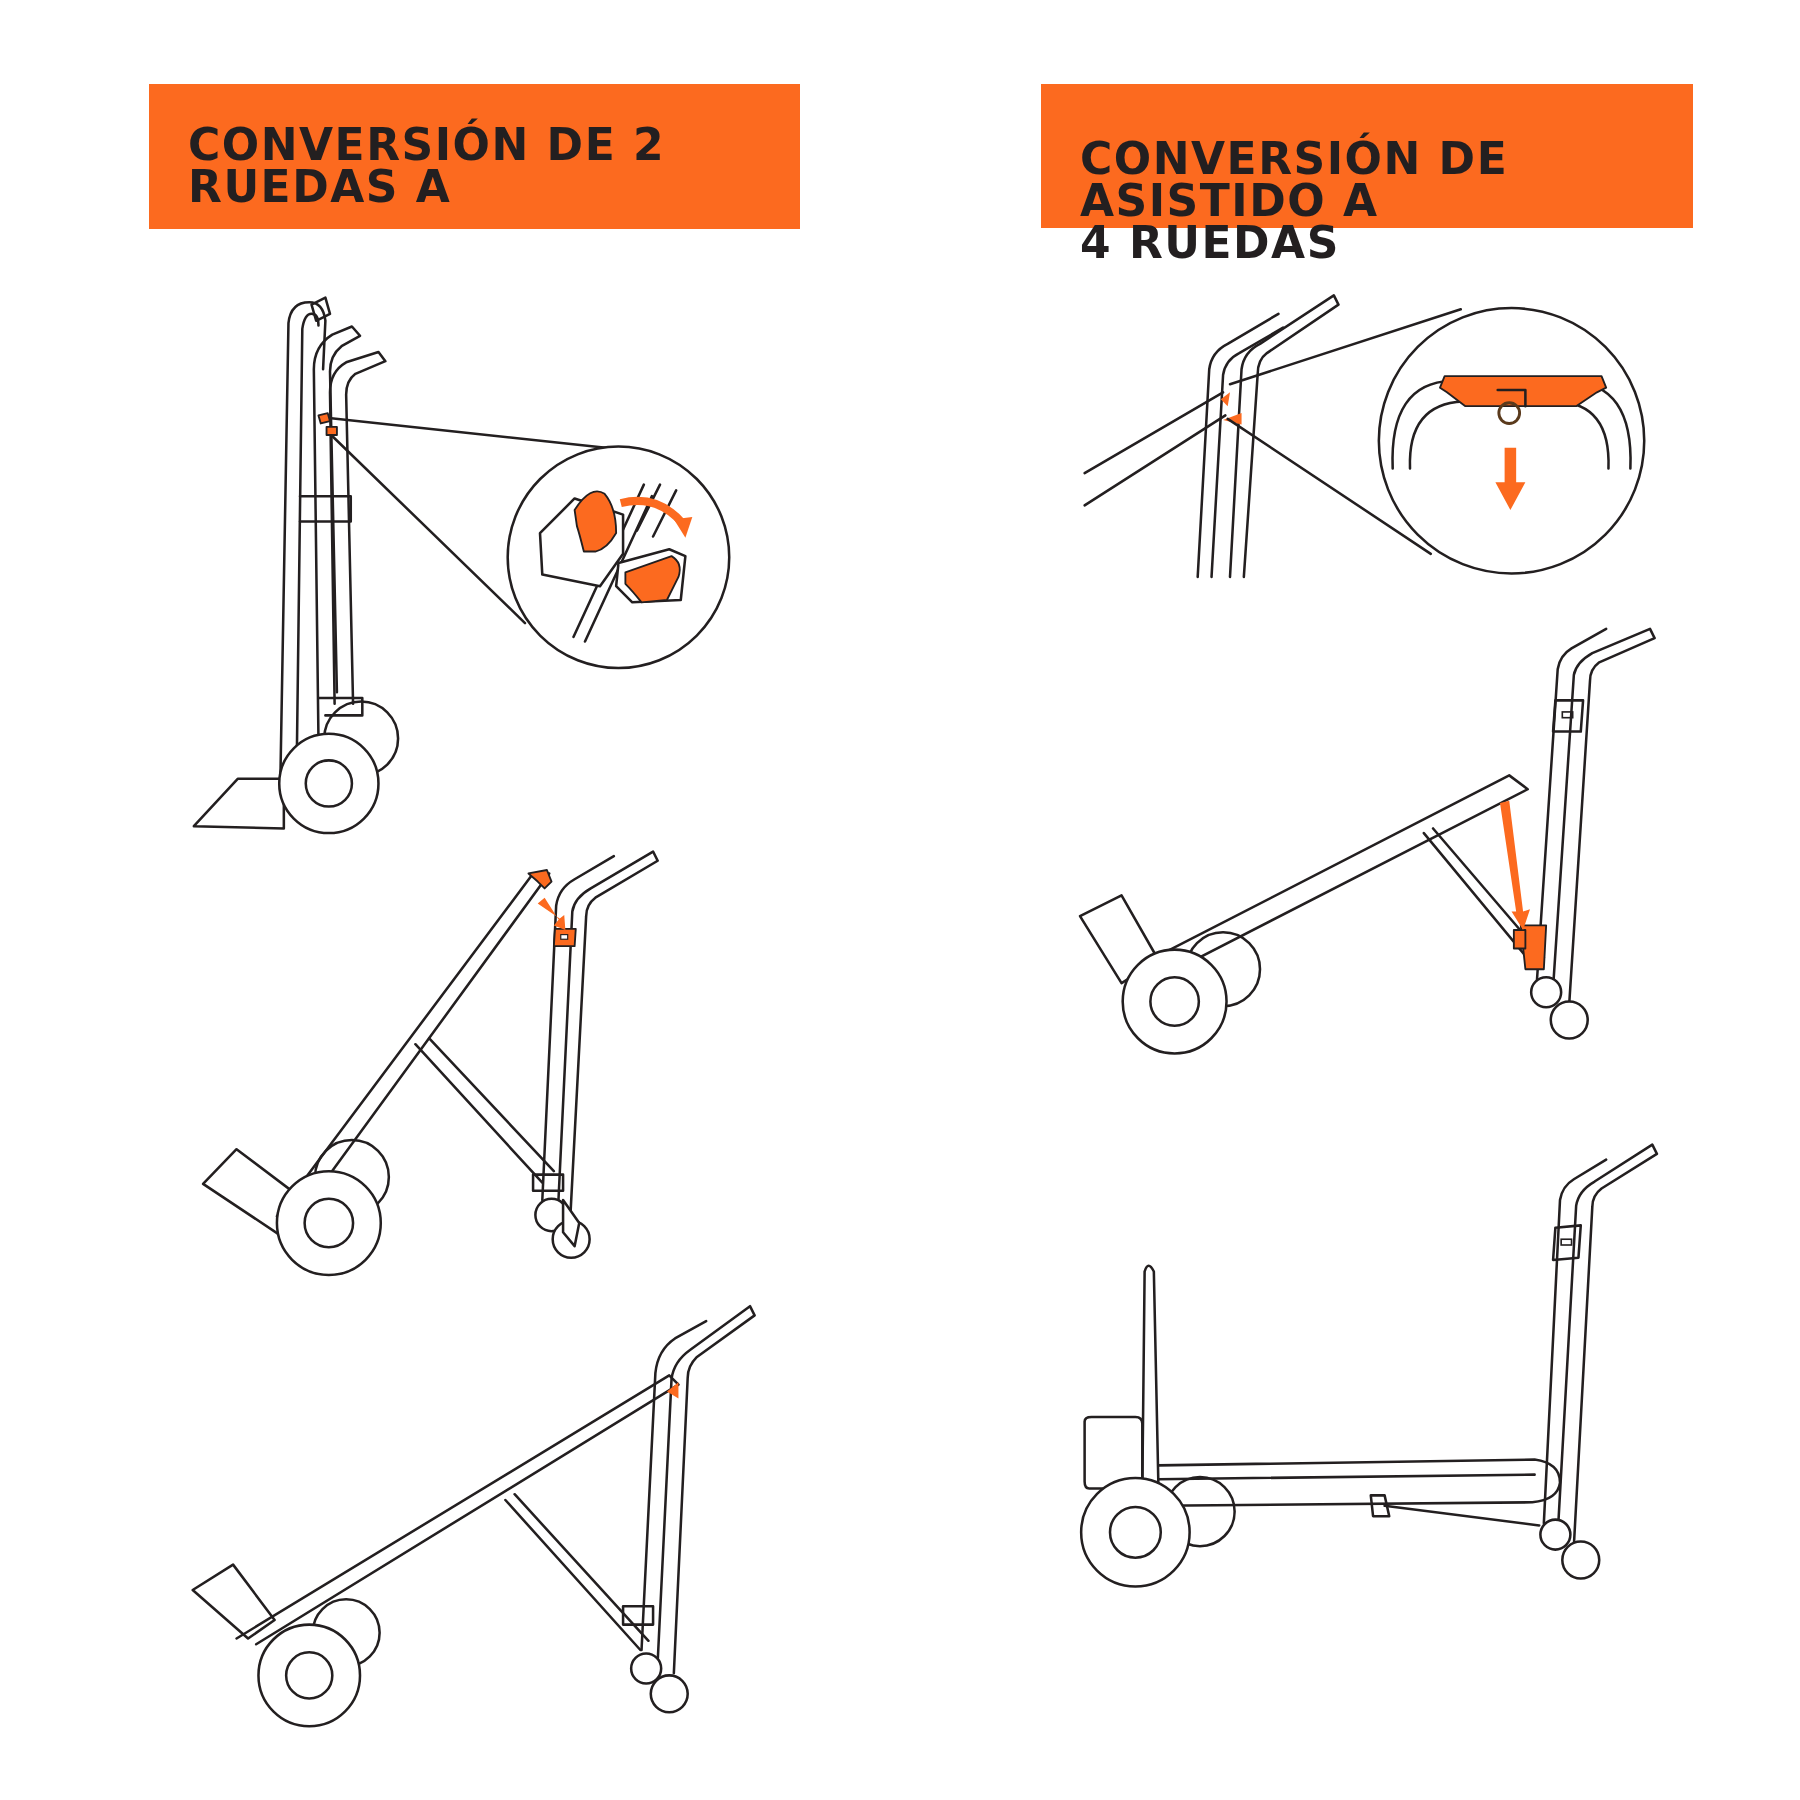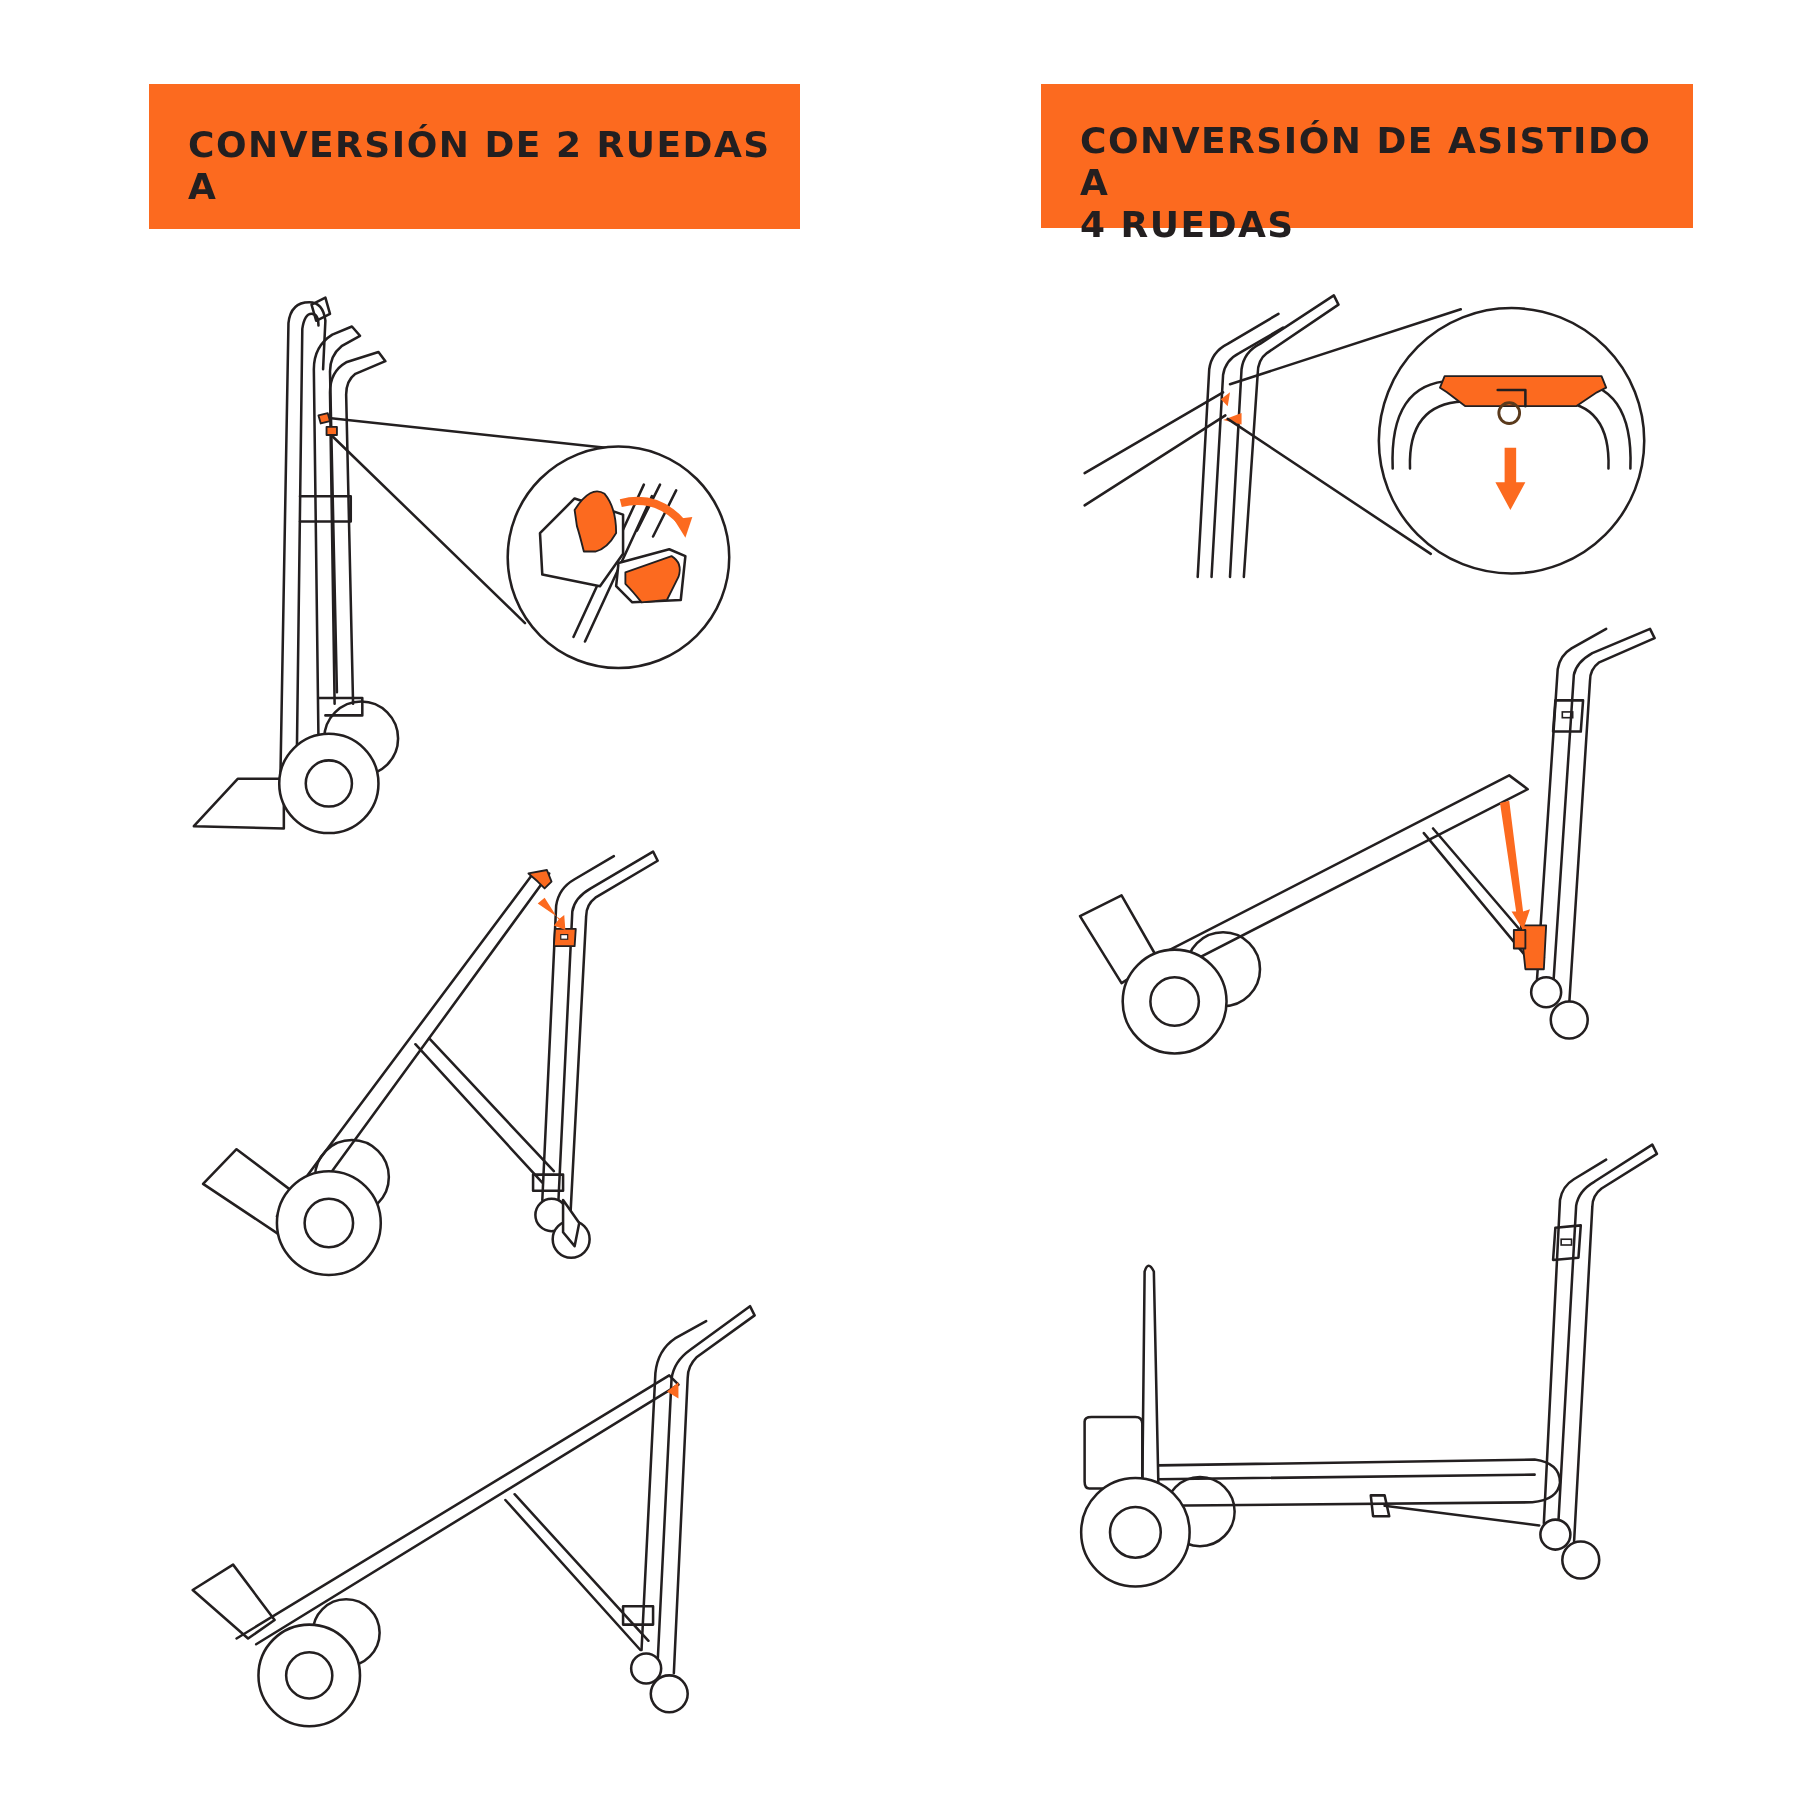--- a/index.html
+++ b/index.html
@@ -1,23 +1,23 @@
 <!DOCTYPE html>
 <html><head>
 <meta charset="utf-8">
 <style>
   html, body { margin:0; padding:0; background:#ffffff; }
   body { width:1800px; height:1800px; position:relative; overflow:hidden; font-family:"DejaVu Sans", sans-serif; }
   .header {
     position:absolute; background:#fc6a1f; box-sizing:border-box;
     color:#231f20; font-family:"DejaVu Sans", sans-serif; font-weight:bold;
-    font-size:36px; line-height:42px; letter-spacing:1.5px; text-transform:uppercase;
+    font-size:44px; line-height:42px; letter-spacing:1.5px; text-transform:uppercase;
   }
   .header-left { left:149px; top:84px; width:651px; height:145px; padding:40px 20px 0 39px; }
-  .header-right { left:1041px; top:84px; width:652px; height:144px; padding:36px 20px 0 39px; }
+  .header-right { left:1041px; top:84px; width:652px; height:144px; padding:54px 20px 0 39px; }
   .header span { display:block; }
   svg.art { position:absolute; left:0; top:0; width:1800px; height:1800px; }
   .ln { fill:none; stroke:#231f20; stroke-width:2.2; stroke-linejoin:round; stroke-linecap:round; }
   .wh { fill:#ffffff; stroke:#231f20; stroke-width:2.2; stroke-linejoin:round; }
   .or { fill:#fc6a1f; stroke:#231f20; stroke-width:1.6; stroke-linejoin:round; }
   .orf { fill:#fc6a1f; stroke:none; }
   .ors { fill:none; stroke:#fc6a1f; stroke-width:7; stroke-linecap:butt; }
 </style>
 </head>
 <body>

